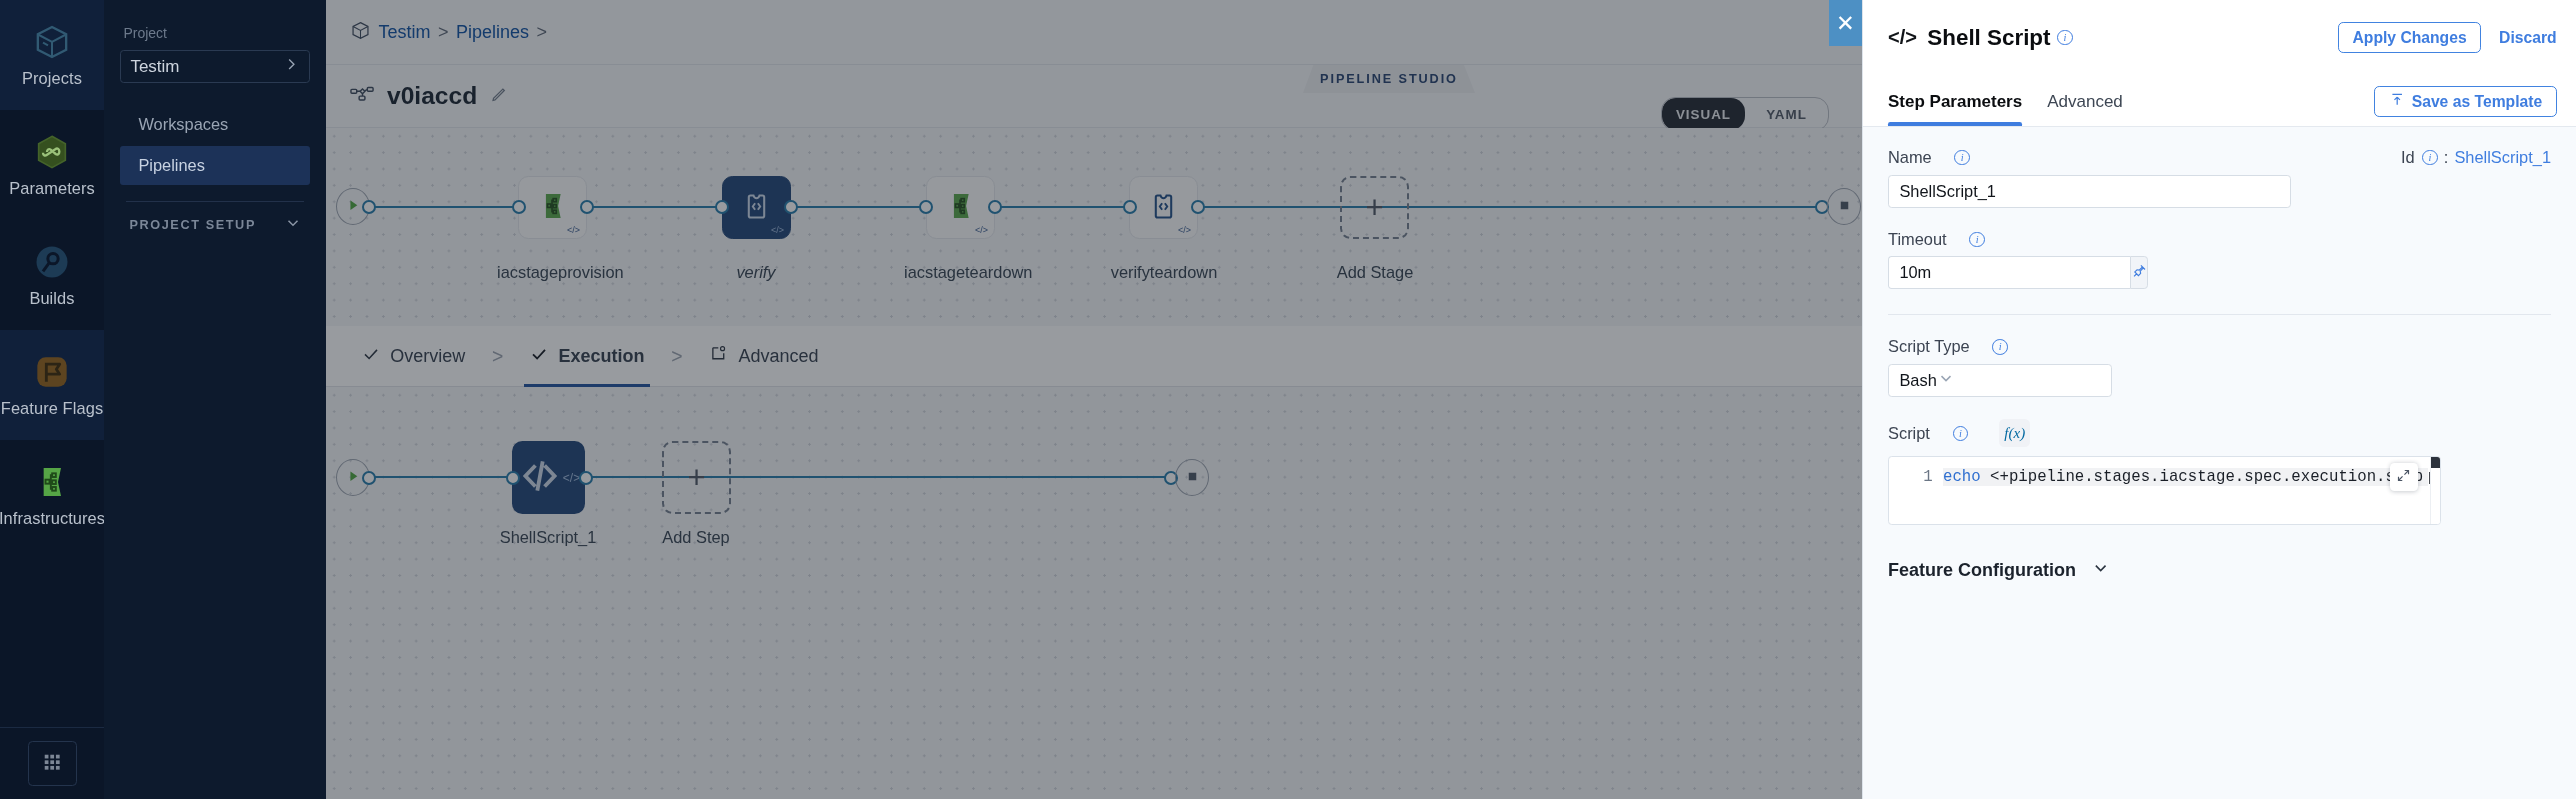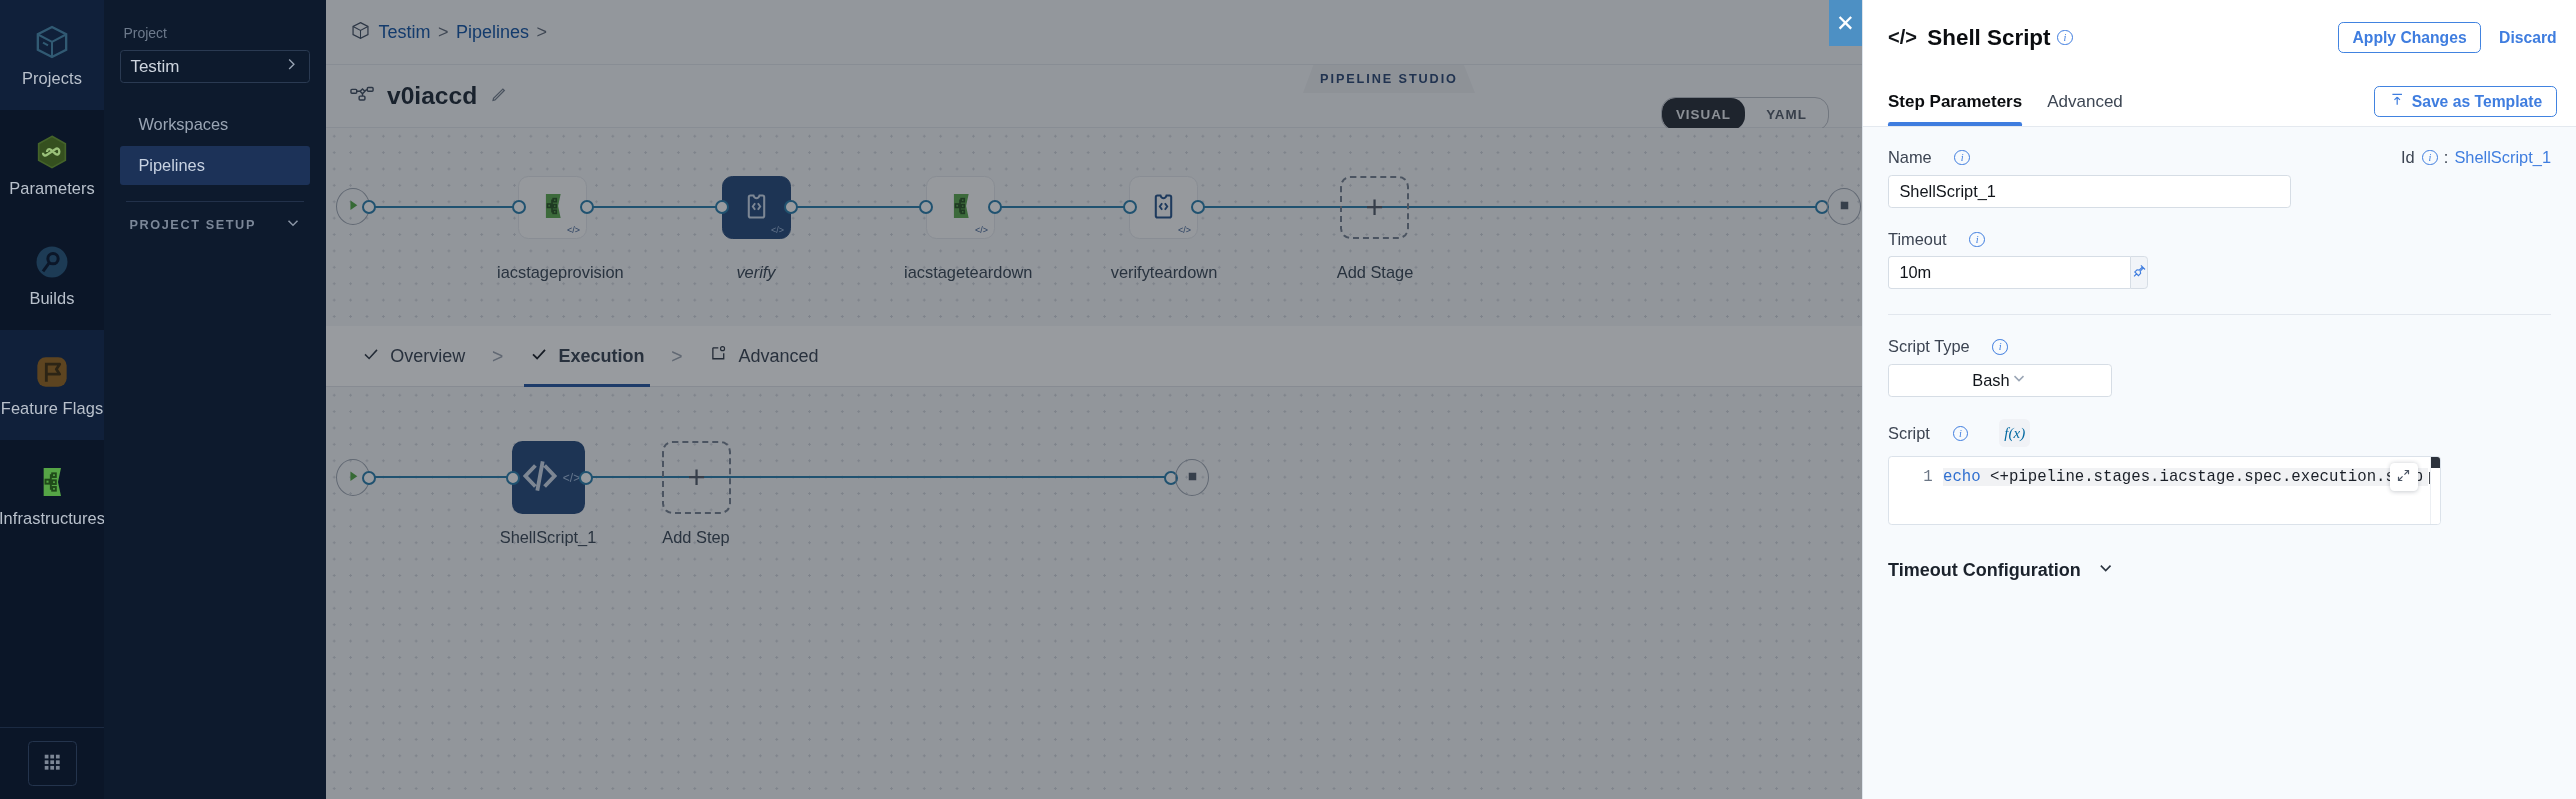--- a/index.html
+++ b/index.html
@@ -250,21 +250,21 @@
     color: #11151b; padding: 0 10.4px; font-family: "Liberation Sans", sans-serif;
   }
   .pin-btn {
     width: 34px; height: 33px; border: 0.7px solid #d6dde5; border-radius: 0 3.7px 3.7px 0;
     background: #f1f4f8; display: flex; align-items: center; justify-content: center;
     cursor: pointer;
   }
   .hr { height: 0.7px; background: #e2e7ee; margin: 25px 0 0 0; }
   .selectbox {
     width: 224px; height: 33px; border: 0.7px solid #d6dde5; border-radius: 3.7px;
-    background: #fff; display: flex; align-items: center; justify-content: center;
+    background: #fff; display: flex; align-items: center; justify-content: flex-start;
     padding: 0 10.4px; font-size: 16.4px; color: #11151b; cursor: pointer;
   }
   .fx-btn {
     width: 31px; height: 28px; border-radius: 5.2px; background: #f0f2f6;
     display: flex; align-items: center; justify-content: center;
     color: #0369a1; font-size: 15px; font-style: italic;
     font-family: "Liberation Serif", serif; margin-left: 15px; cursor: pointer;
   }
   .editor {
     margin-top: 9px; width: 553px; height: 69px;
@@ -729,21 +729,21 @@
             </svg>
           </span>
         </div>
         <div class="vscroll">
           <div class="vthumb"></div>
         </div>
       </div>
 
       
       <div class="optcfg">
-        <span>Timeout Configuration</span>
+        <span>Feature Configuration</span>
         <span>
           <svg viewBox="0 0 24 24" width="19.4" height="19.4">
               <path d="M6 9.5l6 6 6-6" fill="none" stroke="#2b3440" stroke-width="2"></path>
             </svg>
         </span>
       </div>
 
     </div>
   </div>
 

